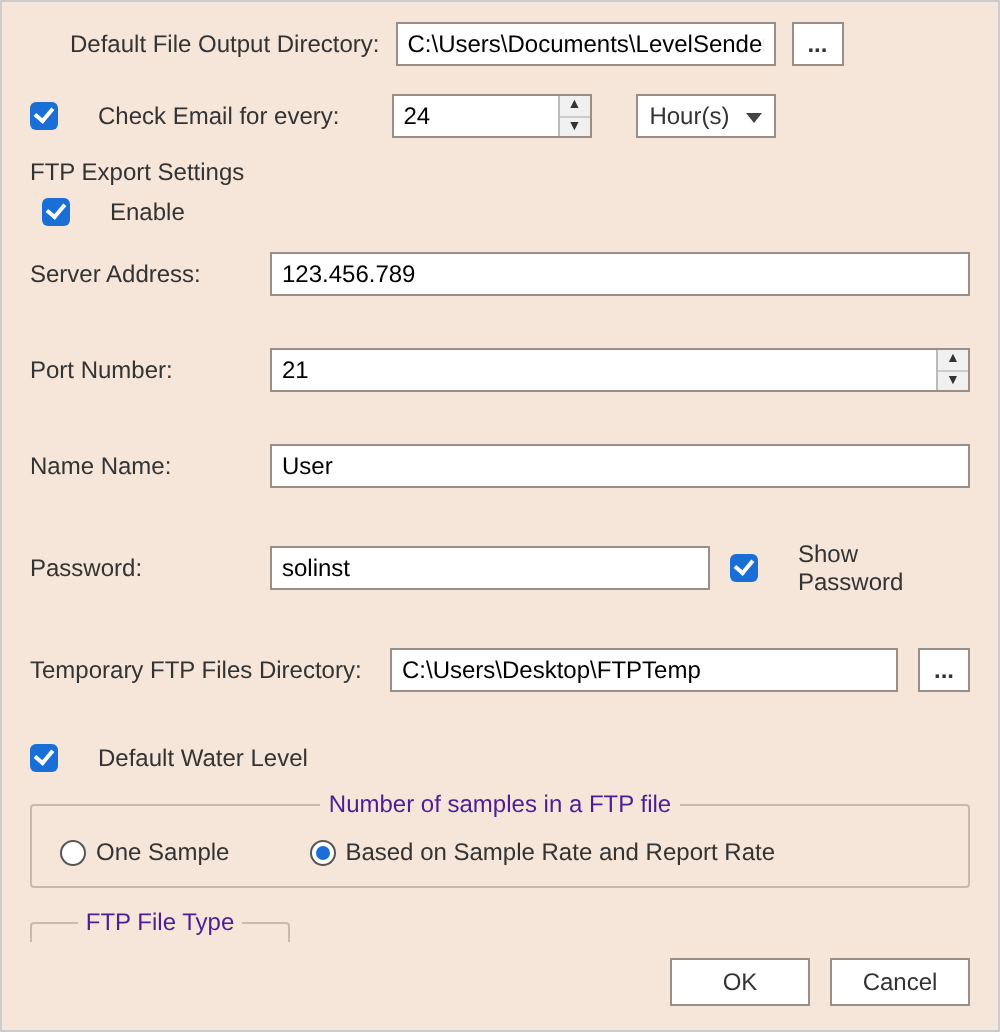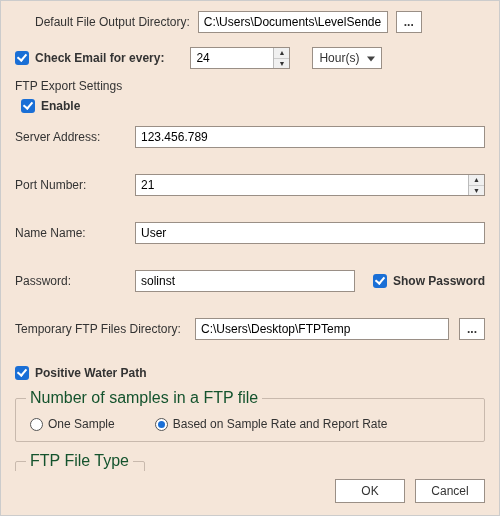--- a/index.html
+++ b/index.html
@@ -110,23 +110,22 @@
   .dots-btn {
     width:26px; height:22px;
     border:1px solid #9a8f86;
     background:#fff;
     display:flex; align-items:center; justify-content:center;
     cursor:pointer;
     font-weight:bold;
   }
 
   .checkbox {
-    display:inline-flex; align-items:center; gap:6px;
-    cursor:pointer;
-    font-weight:bold;
+    display:inline-flex; align-items:center; gap:20px;
+    cursor:pointer;
   }
   .cb-box {
     width:14px; height:14px; border-radius:3px;
     background:#1a6fd6; position:relative;
   }
   .cb-box::after {
     content:"";
     position:absolute; left:4px; top:1px;
     width:4px; height:7px;
     border:solid #fff; border-width:0 2px 2px 0;
@@ -146,21 +145,21 @@
     width:7px; height:7px; border-radius:50%;
     background:#1a6fd6;
   }
 
   fieldset {
     border:1px solid #c8b9ad;
     border-radius:2px;
     margin:0 0 10px 0;
     padding:8px 10px 10px 10px;
   }
-  legend { padding:0 4px; color:#14532d; font-size:16px; }
+  legend { padding:0 4px; color:#4c1d95; font-size:12px;text-align:center; }
 
   .ftp-heading {
     margin-top:4px;
     margin-bottom:6px;
   }
 
   .field-row {
     display:flex; align-items:center; gap:10px;
     margin-bottom:26px;
   }
@@ -264,21 +263,21 @@
 
     <div class="field-row temp-row">
       <span class="field-label">Temporary FTP Files Directory:</span>
       <input type="text" value="C:\Users\Desktop\FTPTemp" style="">
       <div class="dots-btn">...</div>
     </div>
 
     <div style="margin:4px 0 6px 0;">
       <span class="checkbox">
         <span class="cb-box"></span>
-        <span>Positive Water Path</span>
+        <span>Default Water Level</span>
       </span>
     </div>
 
     <fieldset class="samples-fs">
       <legend>Number of samples in a FTP file</legend>
       <div class="samples-row">
         <span class="radio">
           <span class="r-outer"></span>
           <span>One Sample</span>
         </span>

